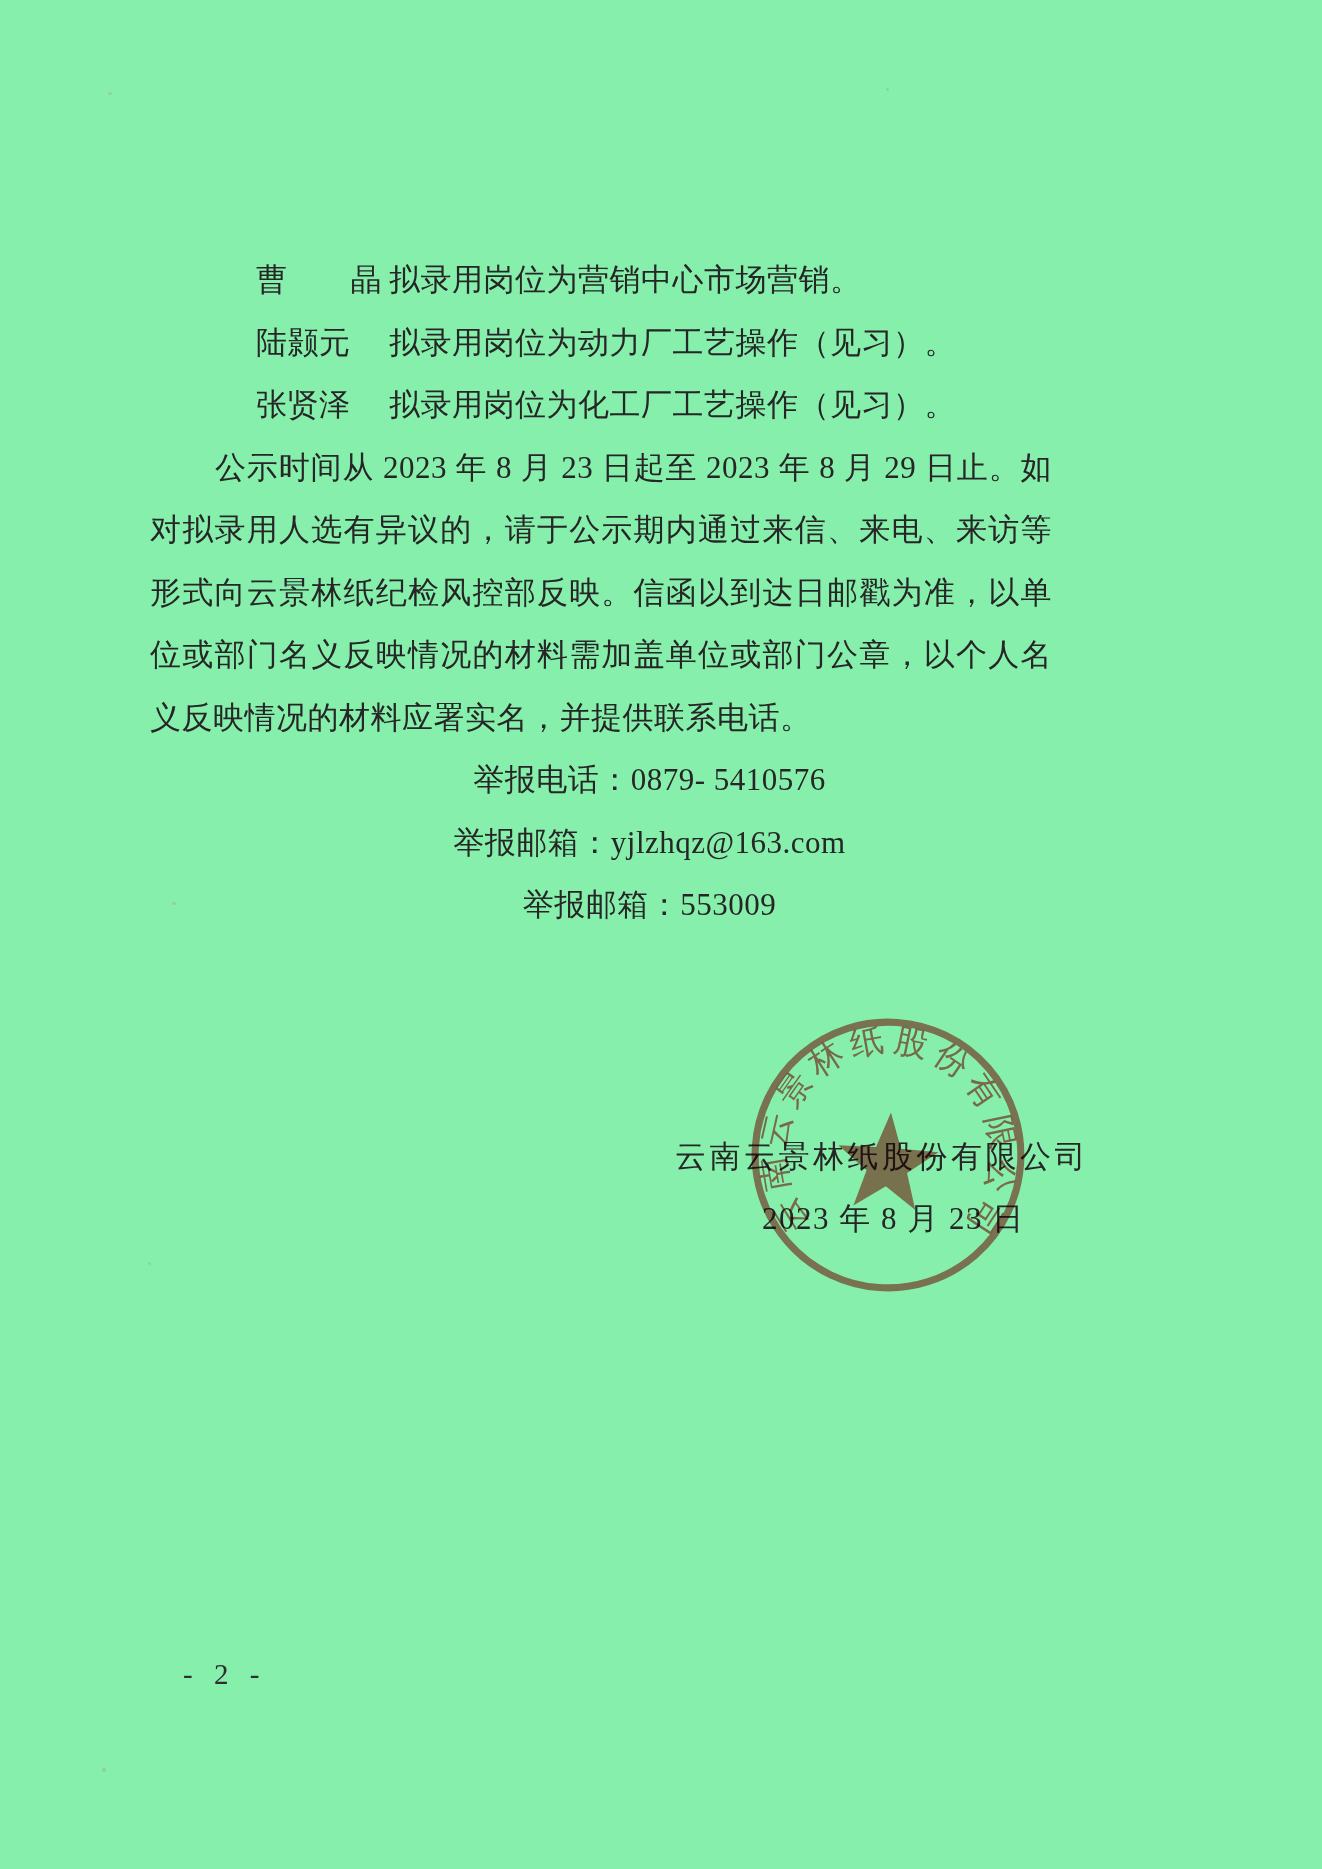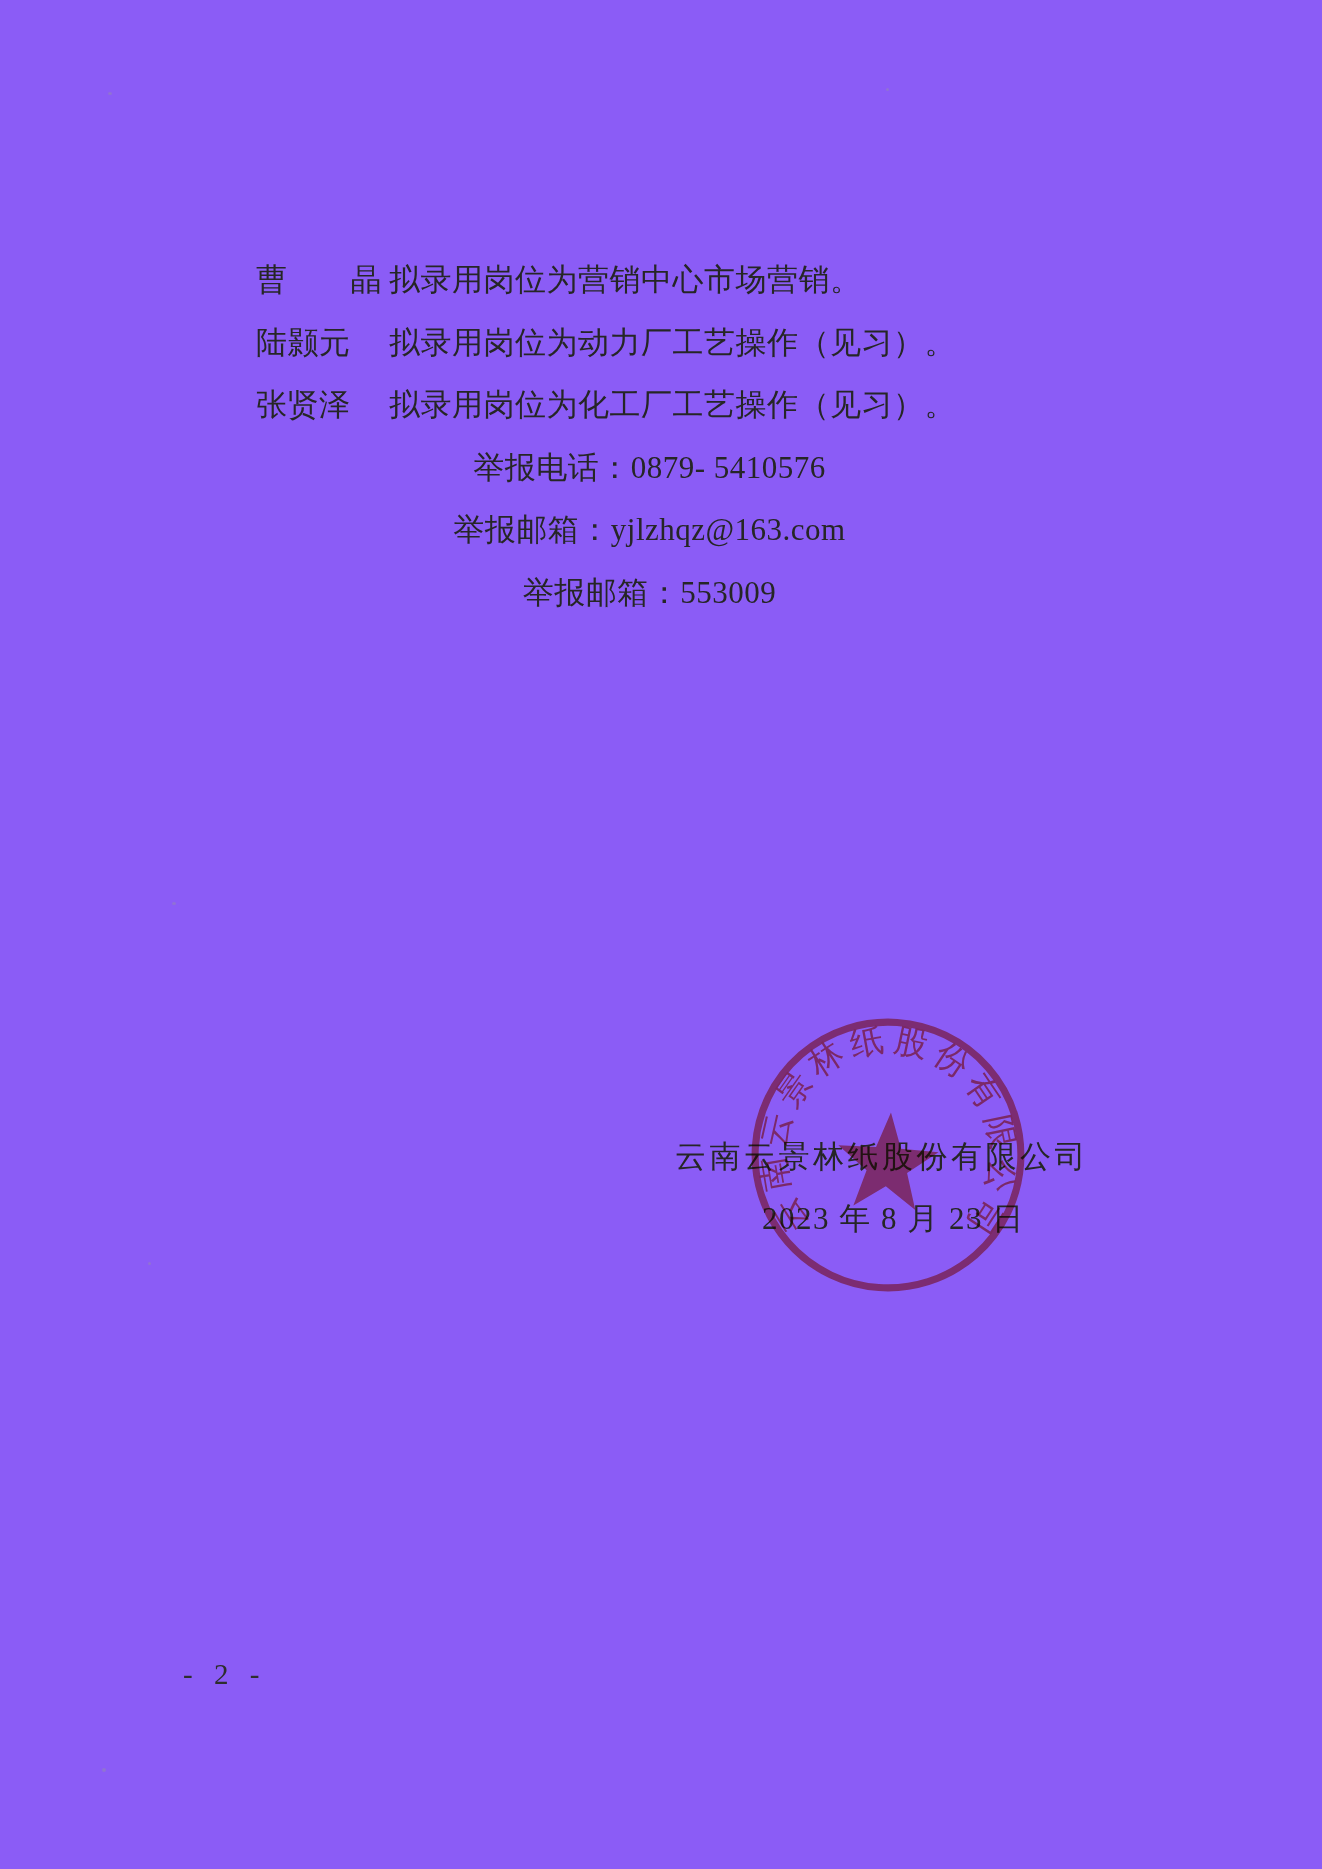--- a/index.html
+++ b/index.html
@@ -4,21 +4,21 @@
 <style>
   html, body {
     margin: 0;
     padding: 0;
     background: #ffffff;
   }
   .page {
     position: relative;
     width: 1322px;
     height: 1869px;
-    background: #8b5cf6;
+    background: #86efac;
     overflow: hidden;
     font-family: "Liberation Serif", "DejaVu Serif", serif;
     color: #262626;
   }
   .page-body {
     position: absolute;
     top: 249px;
     left: 150px;
     width: 902px;
     font-size: 31px;
@@ -85,20 +85,21 @@
 <div class="page">
 
   <div class="page-body">
 
     <p class="cand-line"><span class="cand-name">曹　　晶</span><span>拟录用岗位为营销中心市场营销。</span></p>
 
     <p class="cand-line"><span class="cand-name">陆颢元</span><span>拟录用岗位为动力厂工艺操作（见习）。</span></p>
 
     <p class="cand-line"><span class="cand-name">张贤泽</span><span>拟录用岗位为化工厂工艺操作（见习）。</span></p>
 
+    <p class="notice">公示时间从 2023 年 8 月 23 日起至 2023 年 8 月 29 日止。如对拟录用人选有异议的，请于公示期内通过来信、来电、来访等形式向云景林纸纪检风控部反映。信函以到达日邮戳为准，以单位或部门名义反映情况的材料需加盖单位或部门公章，以个人名义反映情况的材料应署实名，并提供联系电话。</p>
 
     <p class="contact-line"><span>举报电话：</span><span>0879- 5410576</span></p>
 
     <p class="contact-line"><span>举报邮箱：</span><span>yjlzhqz@163.com</span></p>
 
 
     <p class="contact-line"><span>举报邮箱：</span><span>553009</span></p>
 
   </div>
 

